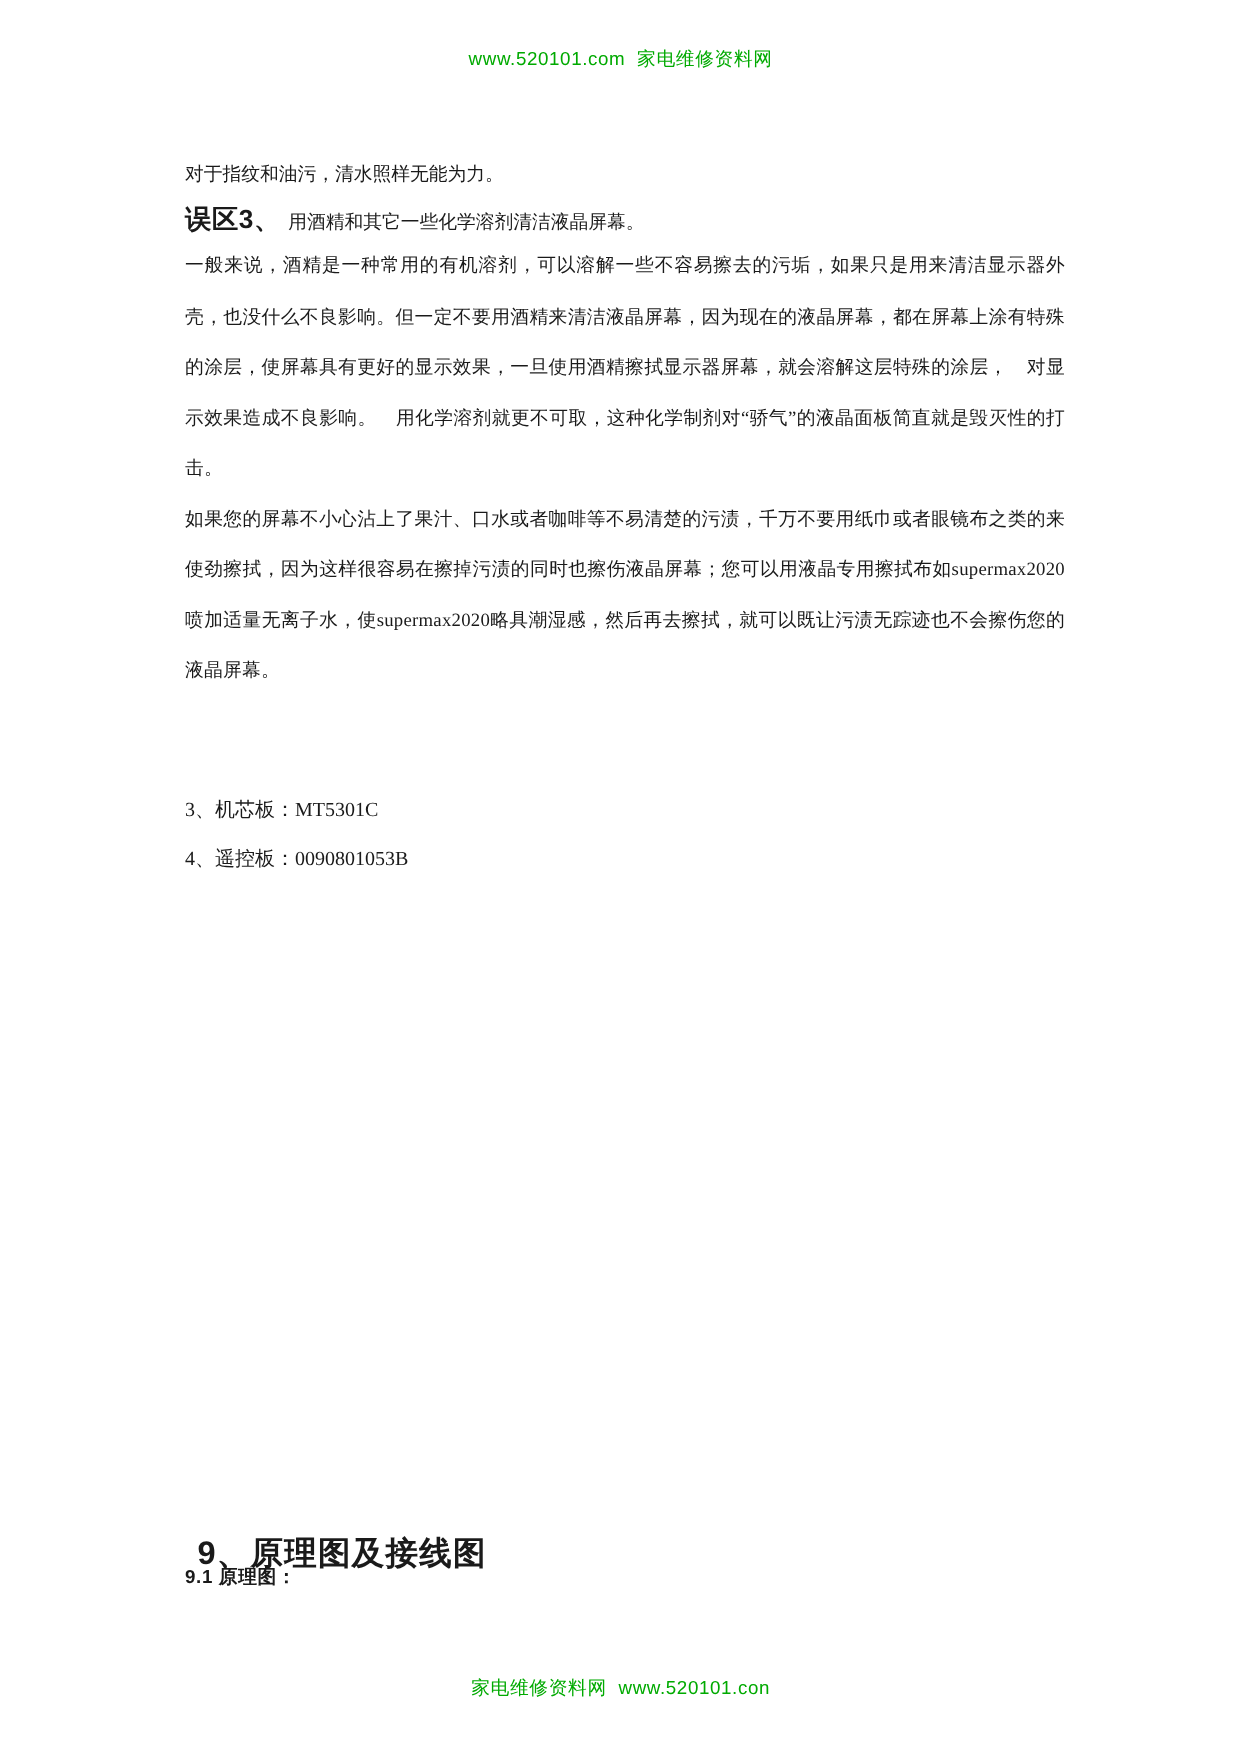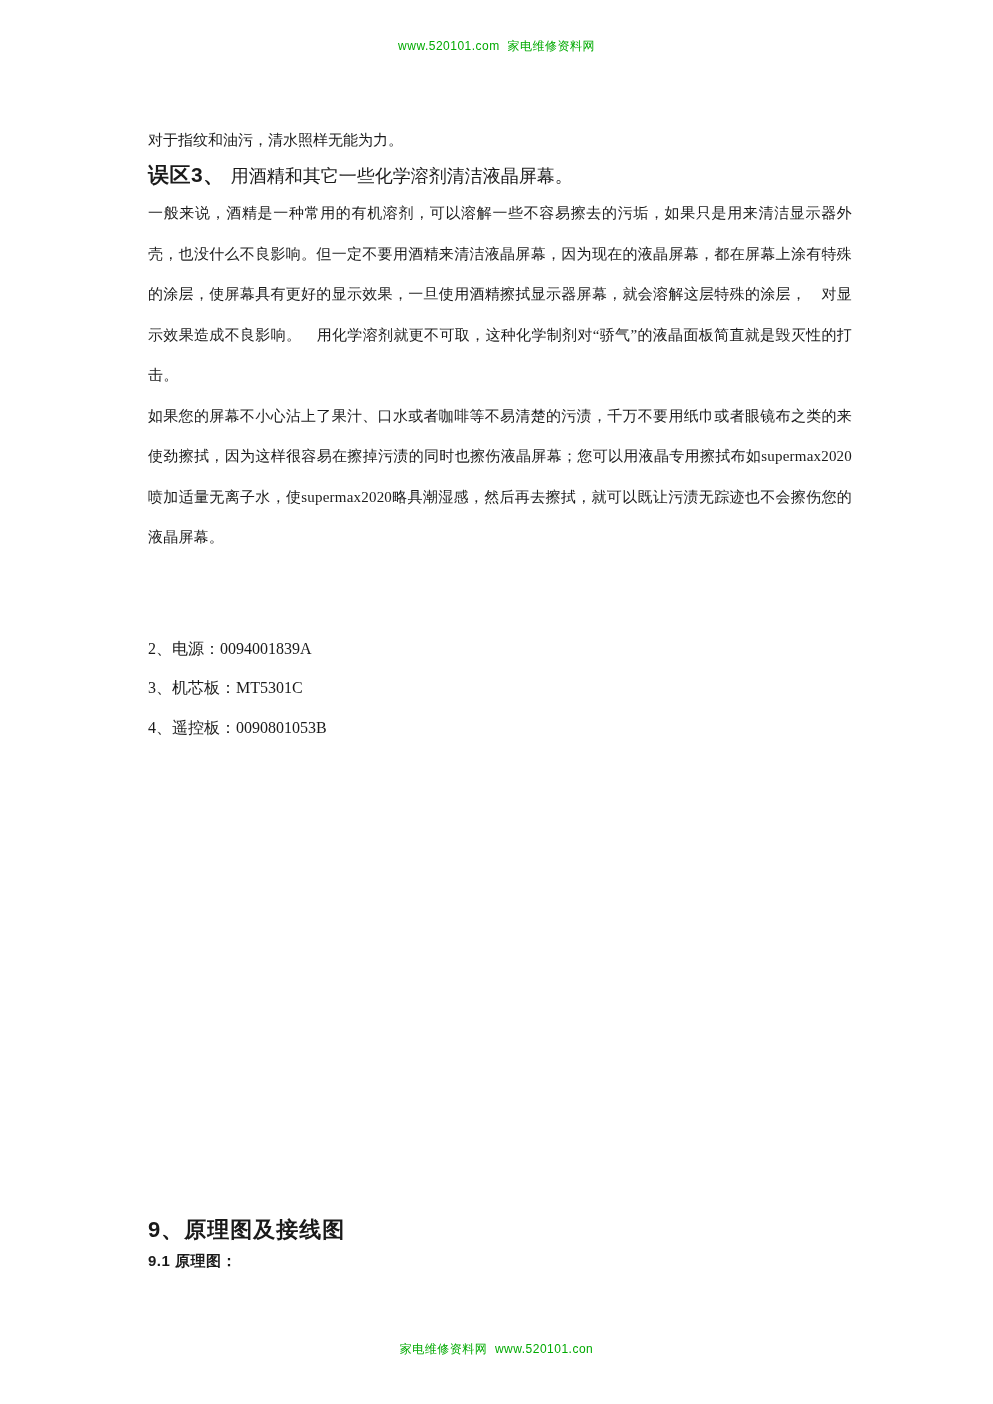--- a/index.html
+++ b/index.html
@@ -17,21 +17,21 @@
     font-family: "Liberation Serif", "DejaVu Serif", serif;
     color: #1a1a1a;
   }
   .site-banner {
     position: absolute;
     left: 0;
     right: 0;
     text-align: center;
     color: #00aa00;
     font-family: "Liberation Sans", "DejaVu Sans", sans-serif;
-    font-size: 12px;
+    font-size: 15px;
     white-space: pre;
     letter-spacing: 0.5px;
   }
   .site-banner.top { top: 38px; }
   .site-banner.bottom { top: 1341px; }
 
   .intro-line {
     position: absolute;
     top: 129px;
     left: 148px;
@@ -46,21 +46,21 @@
     margin: 0;
     white-space: nowrap;
   }
   .myth-label {
     font-family: "Liberation Sans", "DejaVu Sans", sans-serif;
     font-weight: bold;
     font-size: 21px;
     letter-spacing: 0.5px;
   }
   .myth-title {
-    font-size: 18px;
+    font-size: 15px;
     margin-left: 6px;
   }
   .body-paragraphs {
     position: absolute;
     top: 193px;
     left: 148px;
     width: 704px;
   }
   .body-paragraphs p {
     margin: 0;
@@ -91,24 +91,24 @@
     line-height: 39.3px;
     white-space: nowrap;
   }
   .spec-list .spec-item.indent {
     padding-left: 27px;
   }
   .sec9-heading {
     position: absolute;
     top: 1215px;
     left: 148px;
-    margin: 0;
+    margin: 10px;
     font-family: "Liberation Sans", "DejaVu Sans", sans-serif;
     font-weight: bold;
-    font-size: 22px;
+    font-size: 26px;
     letter-spacing: 1px;
     white-space: nowrap;
   }
   .sec9-sub {
     position: absolute;
     top: 1252px;
     left: 148px;
     margin: 0;
     font-family: "Liberation Sans", "DejaVu Sans", sans-serif;
     font-weight: bold;
@@ -130,21 +130,20 @@
     <span class="myth-label">误区3、</span><span class="myth-title">用酒精和其它一些化学溶剂清洁液晶屏幕。</span>
   </div>
 
   <div class="body-paragraphs">
     <p>一般来说，酒精是一种常用的有机溶剂，可以溶解一些不容易擦去的污垢，如果只是用来清洁显示器外壳，也没什么不良影响。但一定不要用酒精来清洁液晶屏幕，因为现在的液晶屏幕，都在屏幕上涂有特殊的涂层，使屏幕具有更好的显示效果，一旦使用酒精擦拭显示器屏幕，就会溶解这层特殊的涂层，　对显示效果造成不良影响。　用化学溶剂就更不可取，这种化学制剂对“骄气”的液晶面板简直就是毁灭性的打击。</p>
     <p>如果您的屏幕不小心沾上了果汁、口水或者咖啡等不易清楚的污渍，千万不要用纸巾或者眼镜布之类的来使劲擦拭，因为这样很容易在擦掉污渍的同时也擦伤液晶屏幕；您可以用液晶专用擦拭布如supermax2020喷加适量无离子水，使supermax2020略具潮湿感，然后再去擦拭，就可以既让污渍无踪迹也不会擦伤您的液晶屏幕。</p>
   </div>
 
 
   <div class="spec-list">
-    <div class="spec-item">2、电源：0094001839A</div>
     <div class="spec-item">3、机芯板：MT5301C</div>
     <div class="spec-item">4、遥控板：0090801053B</div>
   </div>
 
   <h2 class="sec9-heading">9、原理图及接线图</h2>
 
   <p class="sec9-sub">9.1 原理图：</p>
 
   <div class="site-banner bottom">家电维修资料网  www.520101.con</div>
 

